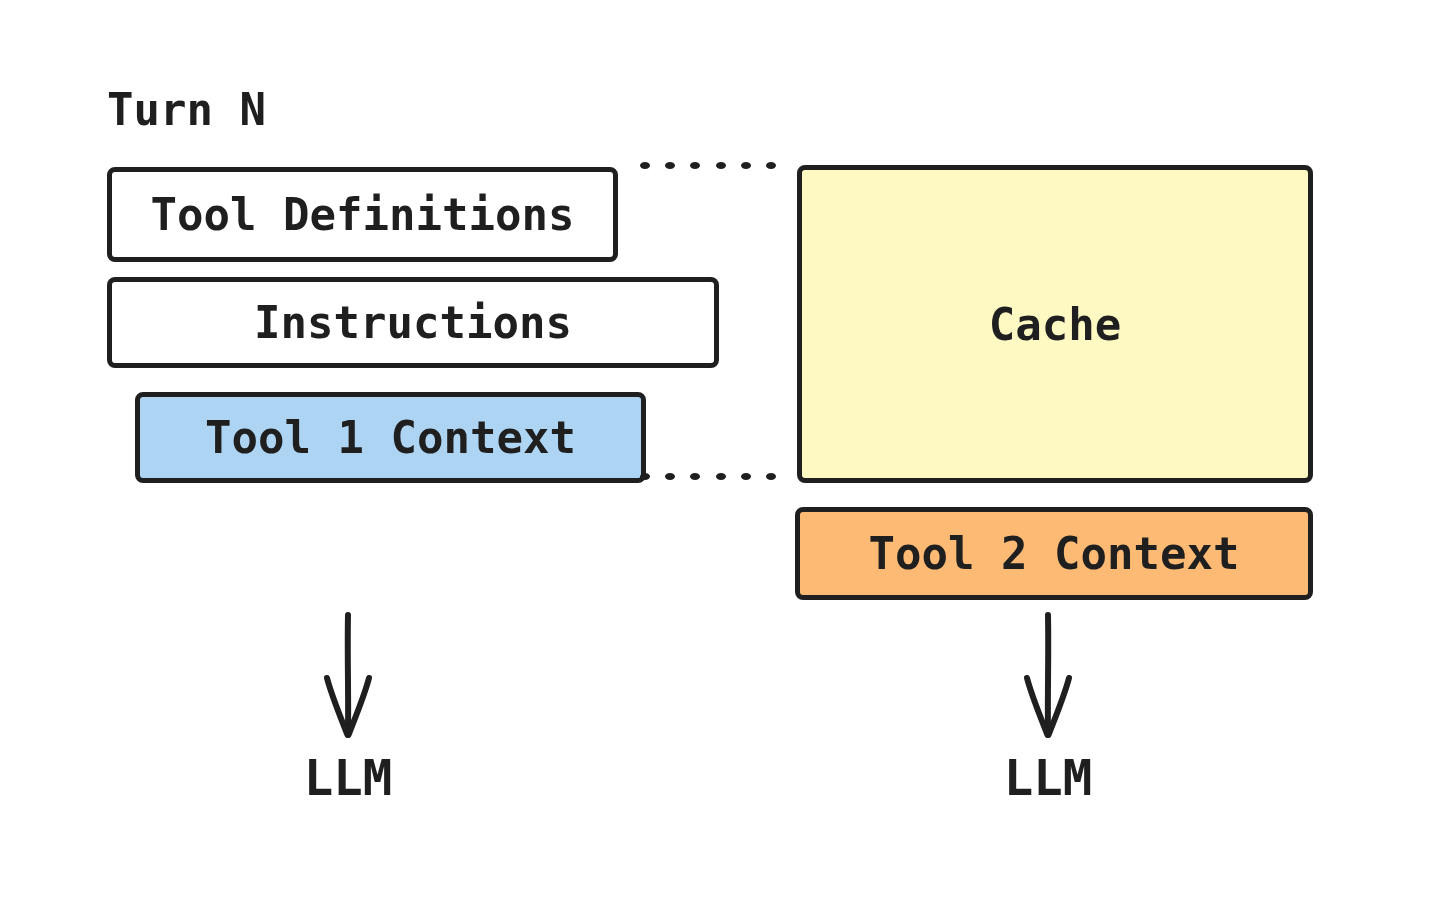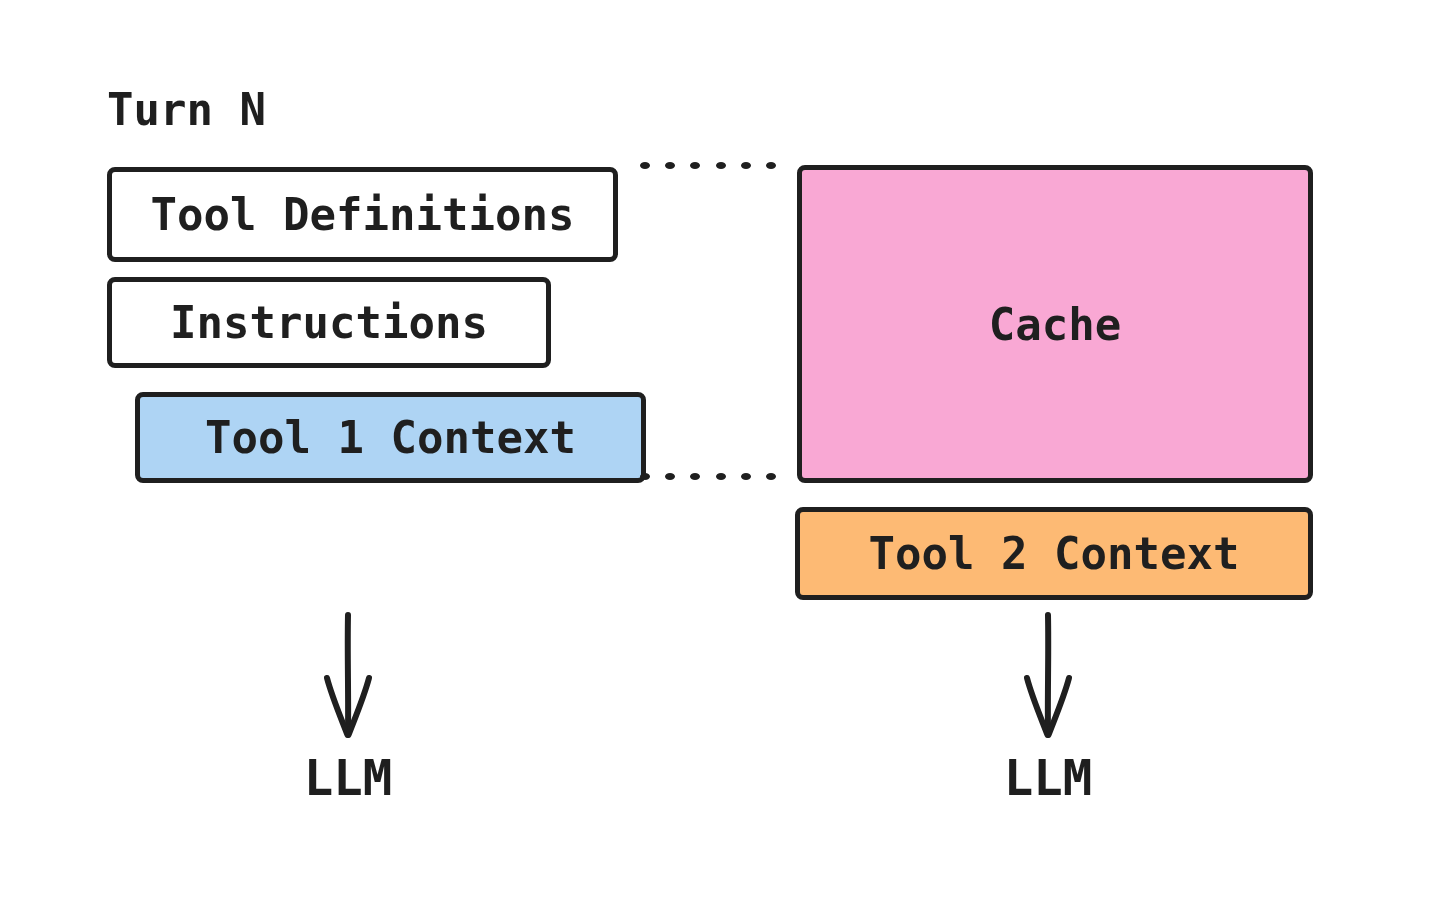--- a/index.html
+++ b/index.html
@@ -36,23 +36,23 @@
     border-radius: 8px;
     display: flex;
     align-items: center;
     justify-content: center;
     font-size: 44px;
     font-weight: bold;
     white-space: nowrap;
     background: #ffffff;
   }
   .box-tool-definitions { left: 107px; top: 167px; width: 511px; height: 95px; }
-  .box-instructions     { left: 107px; top: 277px; width: 444px; height: 91px; }
+  .box-instructions     { left: 107px; top: 277px; width: 612px; height: 91px; }
   .box-tool1            { left: 107px; top: 392px; width: 511px; height: 91px; background: #aed4f4; margin-left: 28px; }
-  .box-cache            { left: 797px; top: 165px; width: 516px; height: 318px; background: #f9a8d4; }
+  .box-cache            { left: 797px; top: 165px; width: 516px; height: 318px; background: #fef9c3; }
   .box-tool2            { left: 795px; top: 507px; width: 518px; height: 93px; background: #fdba74; }
 
   .dotted-line {
     position: absolute;
     left: 640px;
     width: 136px;
     height: 8px;
     display: flex;
     justify-content: space-between;
     align-items: center;

